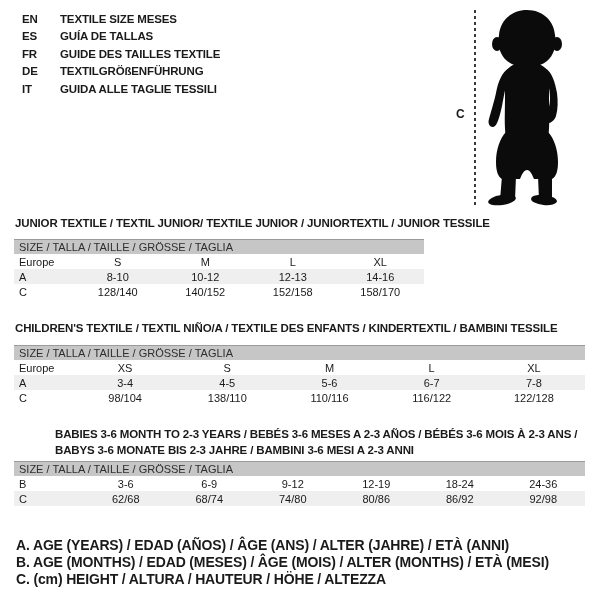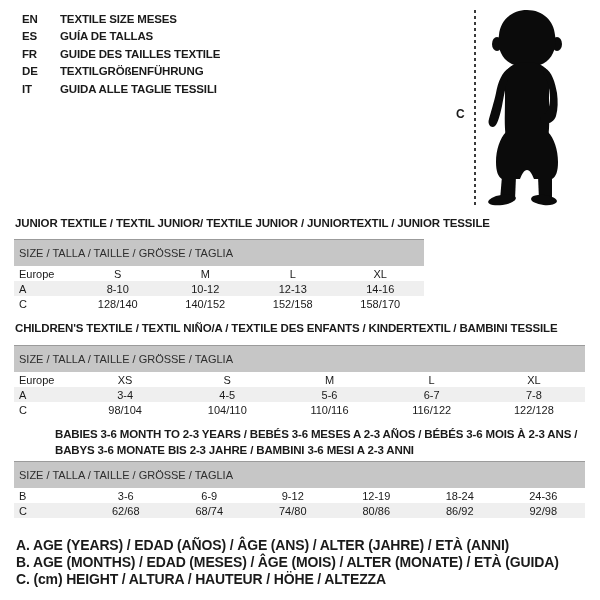--- a/index.html
+++ b/index.html
@@ -26,21 +26,21 @@
   #title-0{top:215px;}
   #title-1{top:320px;}
   #title-2{top:426px;margin-left:40px;}
   
   table{border-collapse:collapse;table-layout:fixed;position:absolute;font-size:11px;}
   #table-0{top:239px;left:14px;width:410px;}
   #table-1{top:345px;left:14px;width:571px;}
   #table-2{top:461px;left:14px;width:571px;}
   td{height:15px;padding:0;text-align:center;color:#1a1a1a;white-space:nowrap;}
   td.bar-cell{
-    background:#c6c6c6;border-top:1px solid #9b9b9b;height:26px;
+    background:#c6c6c6;border-top:1px solid #9b9b9b;height:14px;
     text-align:left;padding-left:5px;color:#2e2e2e;font-size:11px;
   }
   td.label{text-align:left;padding-left:5px;}
   tr.shaded td{background:#efefef;}
   
   .notes{position:absolute;left:16px;top:537px;}
   .note-line{font-weight:700;font-size:14px;line-height:17.2px;letter-spacing:-0.15px;}
 </style>
 </head>
 <body>
@@ -150,21 +150,21 @@
         <td class="label">A</td>
         <td>3-4</td>
         <td>4-5</td>
         <td>5-6</td>
         <td>6-7</td>
         <td>7-8</td>
       </tr>
       <tr>
         <td class="label">C</td>
         <td>98/104</td>
-        <td>104/110</td>
+        <td>138/110</td>
         <td>110/116</td>
         <td>116/122</td>
         <td>122/128</td>
       </tr>
     </tbody>
   </table>
 
 <div class="section-title" id="title-2">BABIES 3-6 MONTH TO 2-3 YEARS / BEBÉS 3-6 MESES A 2-3 AÑOS / BÉBÉS 3-6 MOIS À 2-3 ANS /
 BABYS 3-6 MONATE BIS 2-3 JAHRE / BAMBINI 3-6 MESI A 2-3 ANNI</div>
 <table id="table-2">
@@ -197,15 +197,15 @@
         <td>74/80</td>
         <td>80/86</td>
         <td>86/92</td>
         <td>92/98</td>
       </tr>
     </tbody>
   </table>
 
 <div class="notes">
   <div class="note-line">A. AGE (YEARS) / EDAD (AÑOS) / ÂGE (ANS) / ALTER (JAHRE) / ETÀ (ANNI)</div>
-  <div class="note-line">B. AGE (MONTHS) / EDAD (MESES) / ÂGE (MOIS) / ALTER (MONATE) / ETÀ (GUIDA)</div>
+  <div class="note-line">B. AGE (MONTHS) / EDAD (MESES) / ÂGE (MOIS) / ALTER (MONTHS) / ETÀ (MESI)</div>
   <div class="note-line">C. (cm) HEIGHT / ALTURA / HAUTEUR / HÖHE / ALTEZZA</div>
 </div>
 
 </body></html>

